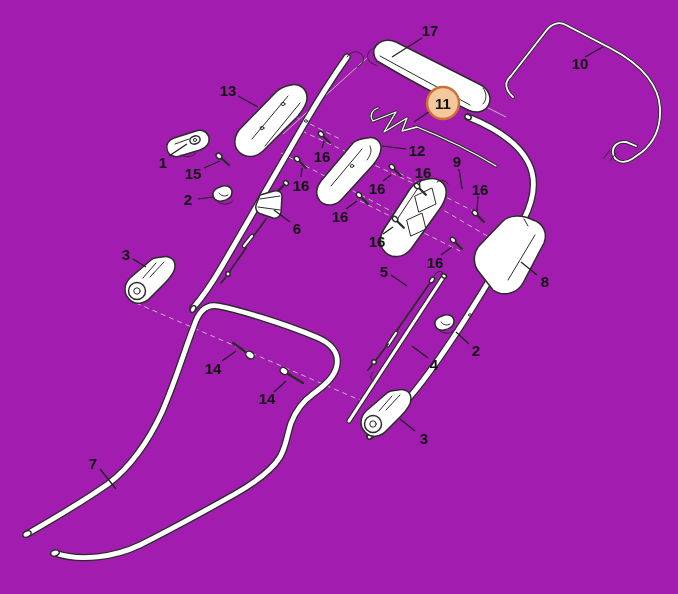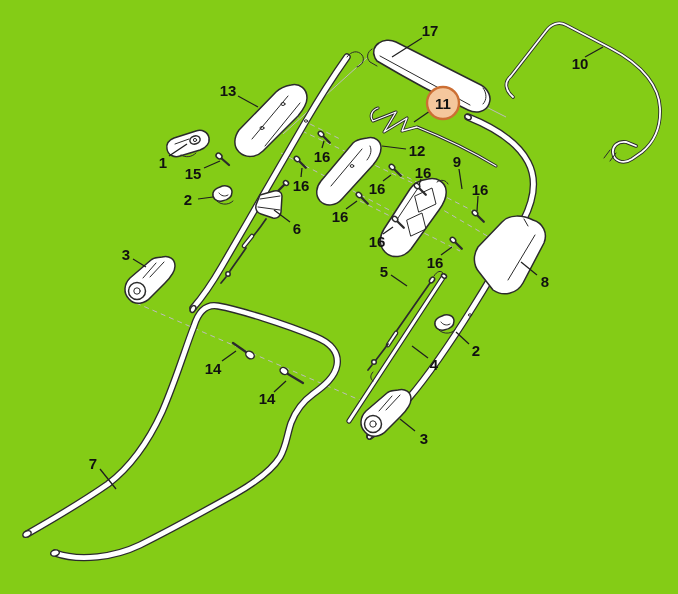--- a/index.html
+++ b/index.html
@@ -1,16 +1,16 @@
 <!DOCTYPE html>
 <html><head>
 <meta charset="utf-8">
 <style>
   html,body{margin:0;padding:0;background:#ffffff;}
-  .stage{position:relative;width:678px;height:594px;background:#84cc16;overflow:hidden;
+  .stage{position:relative;width:678px;height:594px;background:#a21caf;overflow:hidden;
          font-family:"Liberation Sans",sans-serif;}
   svg{position:absolute;left:0;top:0;}
   .outline{fill:#ffffff;stroke:#2b2b2b;stroke-width:1.5;stroke-linejoin:round;}
   .thin{fill:none;stroke:#2b2b2b;stroke-width:1;stroke-linejoin:round;stroke-linecap:round;}
   .tube-o{fill:none;stroke:#2b2b2b;stroke-width:7.4;stroke-linecap:round;}
   .tube-i{fill:none;stroke:#ffffff;stroke-width:4.8;stroke-linecap:round;}
   .tube4-o{fill:none;stroke:#2b2b2b;stroke-width:5.2;stroke-linecap:round;}
   .tube4-i{fill:none;stroke:#ffffff;stroke-width:3.1;stroke-linecap:round;}
   .wire-o{fill:none;stroke:#2b2b2b;stroke-width:3.6;stroke-linecap:round;}
   .wire-i{fill:none;stroke:#ffffff;stroke-width:1.8;stroke-linecap:round;}

